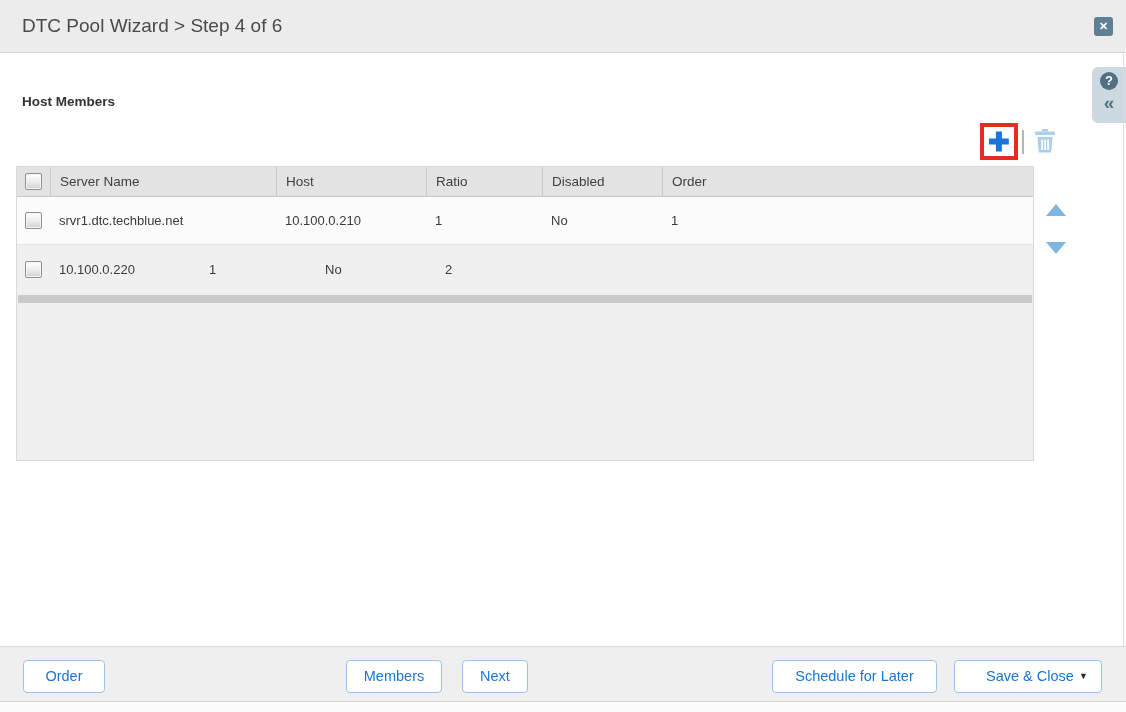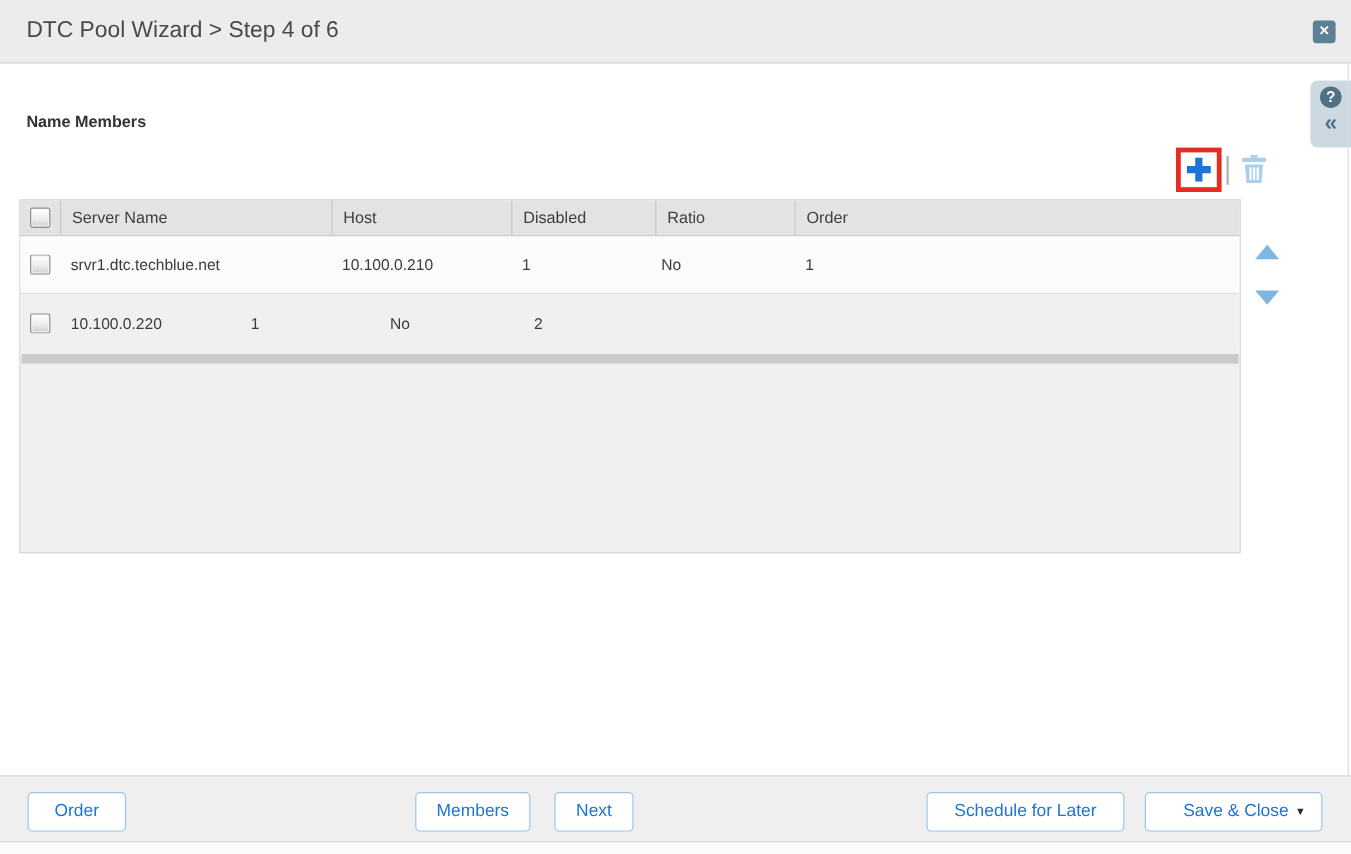--- a/index.html
+++ b/index.html
@@ -136,21 +136,21 @@
       <span>✕</span>
     </div>
   </div>
 
   <div class="help-panel">
     <div class="help-icon">?</div>
     <div class="collapse-icon">«</div>
   </div>
   <div class="content-right-border"></div>
 
-  <div class="section-title">Name Members</div>
+  <div class="section-title">Host Members</div>
 
   <div class="annotation-box">
     <span class="add-btn">✚</span>
   </div>
   <div class="toolbar-sep"></div>
   <div class="delete-btn">
     <svg width="22" height="24" viewBox="0 0 22 24">
       <rect x="8" y="0" width="6" height="2.5" fill="#a9cfec"></rect>
       <rect x="1" y="2.5" width="20" height="3.5" rx="1" fill="#a9cfec"></rect>
       <path d="M3.5 8 h15 l-1.3 15.5 h-12.4 Z" fill="#a9cfec"></path>
@@ -160,22 +160,22 @@
     </svg>
   </div>
 
   <div class="pool-table">
     <div class="t-row t-head">
       <div class="cell c-check">
         <span class="checkbox"></span>
       </div>
       <div class="cell c-name">Server Name</div>
       <div class="cell c-host">Host</div>
+      <div class="cell c-ratio">Ratio</div>
       <div class="cell c-dis">Disabled</div>
-      <div class="cell c-ratio">Ratio</div>
       <div class="cell c-order">Order</div>
     </div>
 
     <div class="t-row t-data row-odd">
       <div class="cell c-check">
         <span class="checkbox"></span>
       </div>
       <div class="cell c-name">srvr1.dtc.techblue.net</div>
       <div class="cell c-host">10.100.0.210</div>
       <div class="cell c-ratio">1</div>

